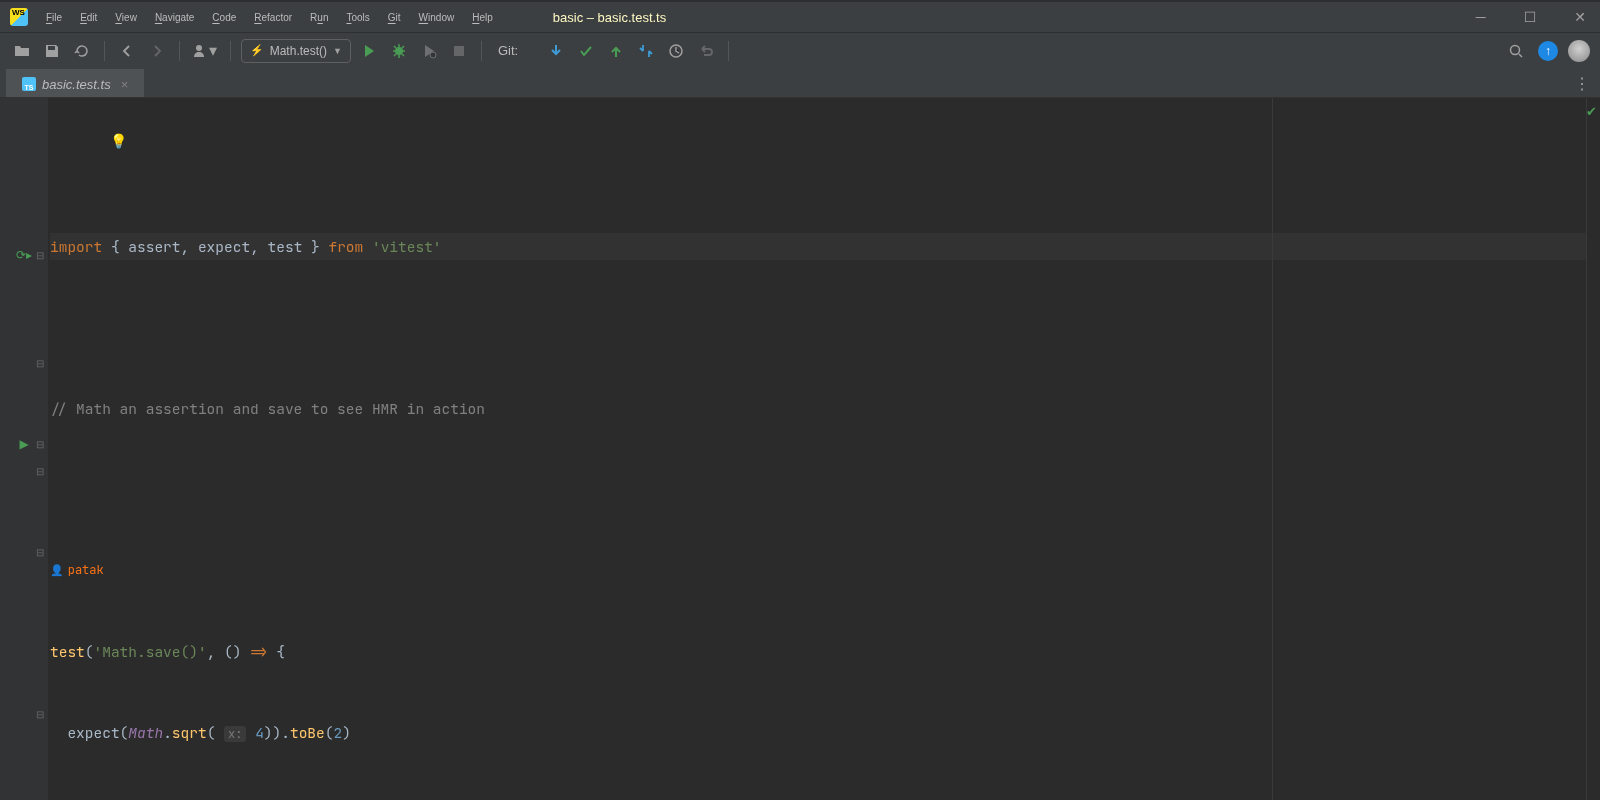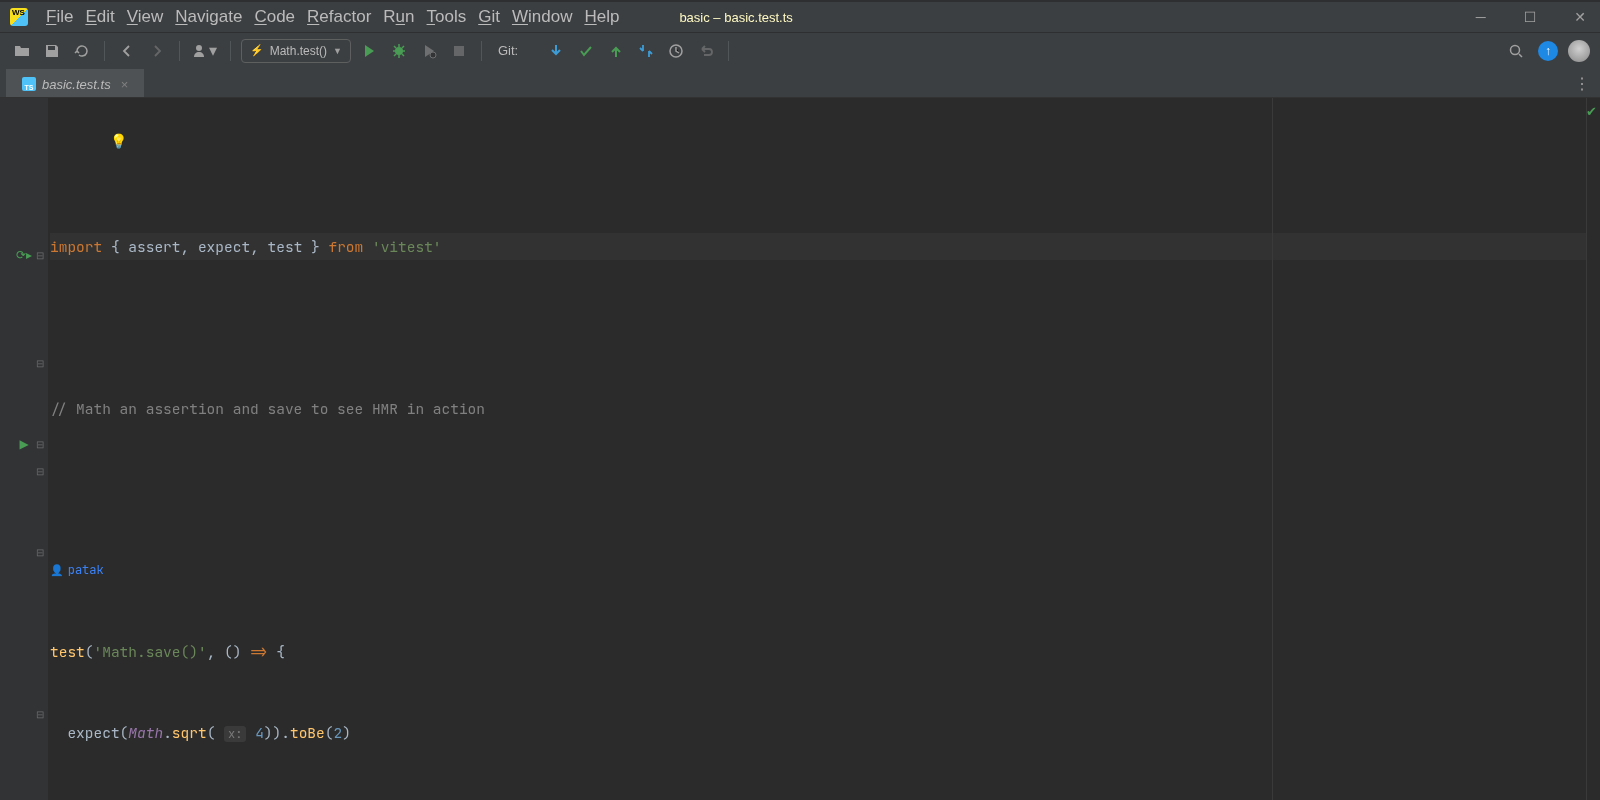--- a/index.html
+++ b/index.html
@@ -2,21 +2,21 @@
 <html><head>
 <meta charset="utf-8">
 <style>
   * { margin: 0; padding: 0; box-sizing: border-box; }
   html, body { width: 1600px; height: 800px; overflow: hidden; background: #2b2b2b; font-family: "Segoe UI", Arial, sans-serif; color: #bbbbbb; }
   
   
   .titlebar { height: 32px; background: #3c3f41; display: flex; align-items: center; padding: 0 10px; border-top: 2px solid #2d2f30; }
   .titlebar .app-icon { width: 18px; height: 18px; background: linear-gradient(135deg, #f7df1e 50%, #4fc3f7 50%); border-radius: 3px; margin-right: 18px; position: relative; }
   .titlebar .app-icon::before { content: "WS"; position: absolute; font-size: 8px; font-weight: bold; color: #000; top: 0; left: 2px; }
-  .menu { display: flex; gap: 12px; font-size: 17px; }
+  .menu { display: flex; gap: 18px; font-size: 10px; }
   .menu span { cursor: pointer; }
   .menu span u { text-decoration: underline; text-underline-offset: 2px; }
   .title-text { margin-left: 60px; color: #fef9c3; font-size: 13px; }
   .win-controls { margin-left: auto; display: flex; gap: 30px; color: #a0a0a0; font-size: 14px; }
   .win-controls span { cursor: pointer; padding: 4px; }
   
   
   .toolbar { height: 36px; background: #3c3f41; display: flex; align-items: center; padding: 0 10px; gap: 6px; border-top: 1px solid #2d2f30; }
   .tbtn { width: 24px; height: 24px; display: inline-flex; align-items: center; justify-content: center; color: #a0a0a0; cursor: pointer; }
   .tsep { width: 1px; height: 20px; background: #515658; margin: 0 4px; }
@@ -49,21 +49,21 @@
   
   
   .kw { color: #cc7832; }
   .str { color: #6a8759; }
   .com { color: #808080; }
   .fn { color: #ffc66d; }
   .ident { color: #9876aa; font-style: italic; }
   .num { color: #6897bb; }
   .plain { color: #a9b7c6; }
   .hint { color: #787878; background: #3a3a3a; padding: 0 4px; border-radius: 3px; font-size: 12px; }
-  .author { color: #3b82f6; font-size: 12px; }
+  .author { color: #f97316; font-size: 12px; }
   .author-icon { font-size: 11px; margin-right: 4px; }
   
   .right-gutter { position: absolute; right: 0; top: 0; width: 14px; height: 100%; background: #2b2b2b; border-left: 1px solid #3a3a3a; }
   .check-ok { position: absolute; top: 6px; right: 3px; color: #499c54; font-size: 13px; }
   .vline { position: absolute; top: 0; bottom: 0; left: 1224px; width: 1px; background: #3a3a3a; }
   
   .bulb { position: absolute; left: 62px; top: 30px; color: #f0a732; font-size: 14px; }
   
   .fold { position: absolute; left: 36px; color: #6b6b6b; font-size: 10px; }
 </style>

